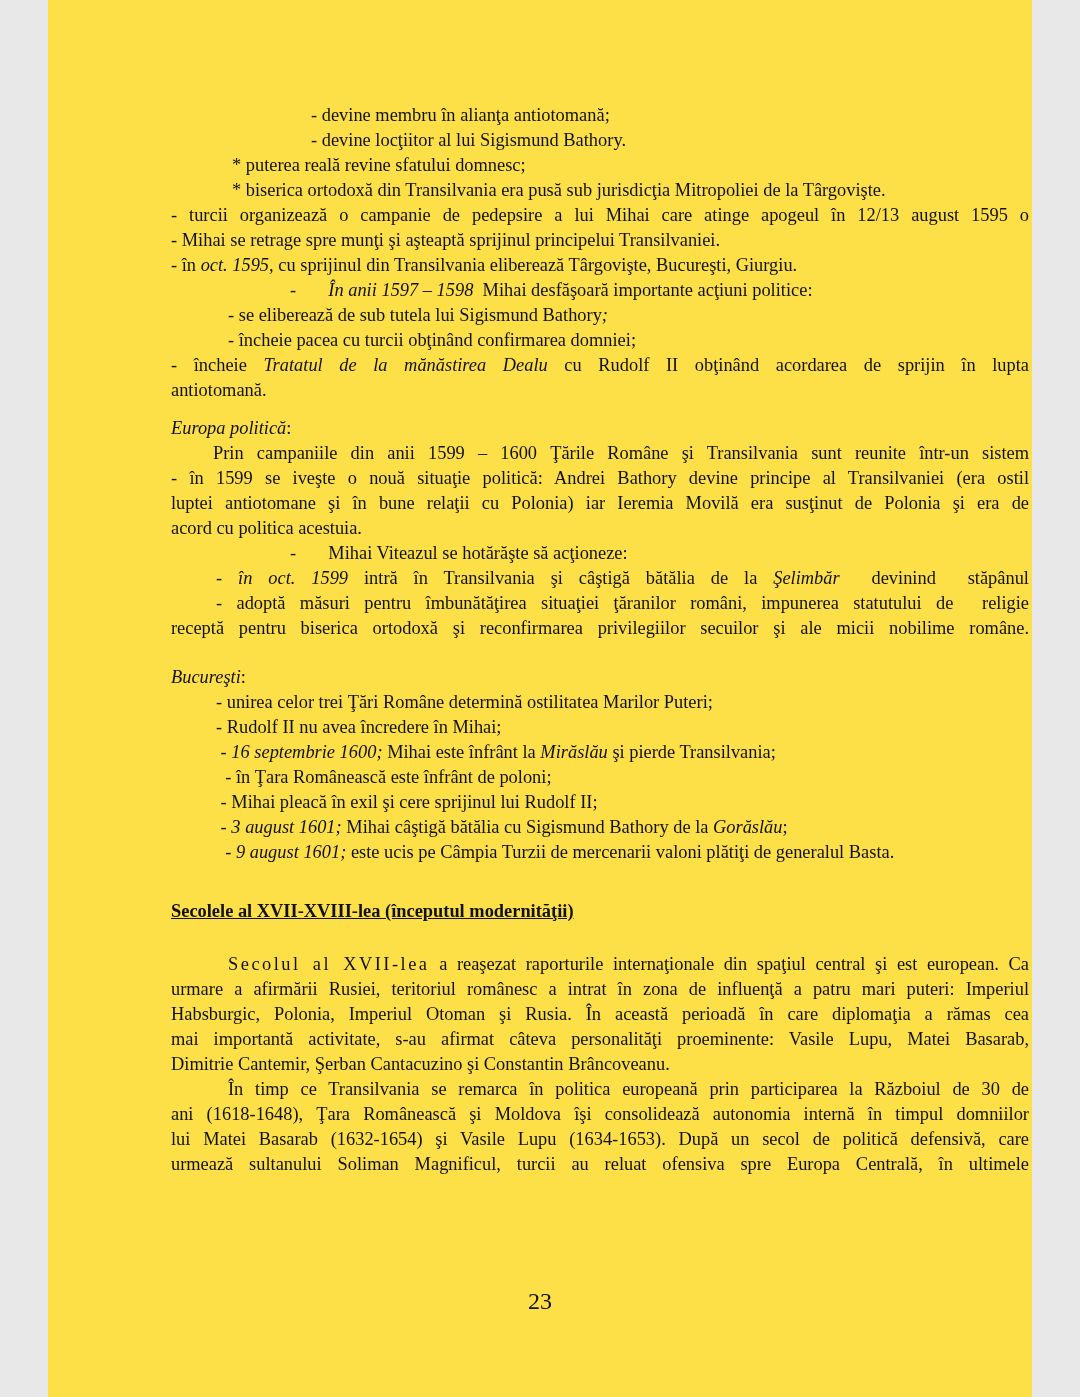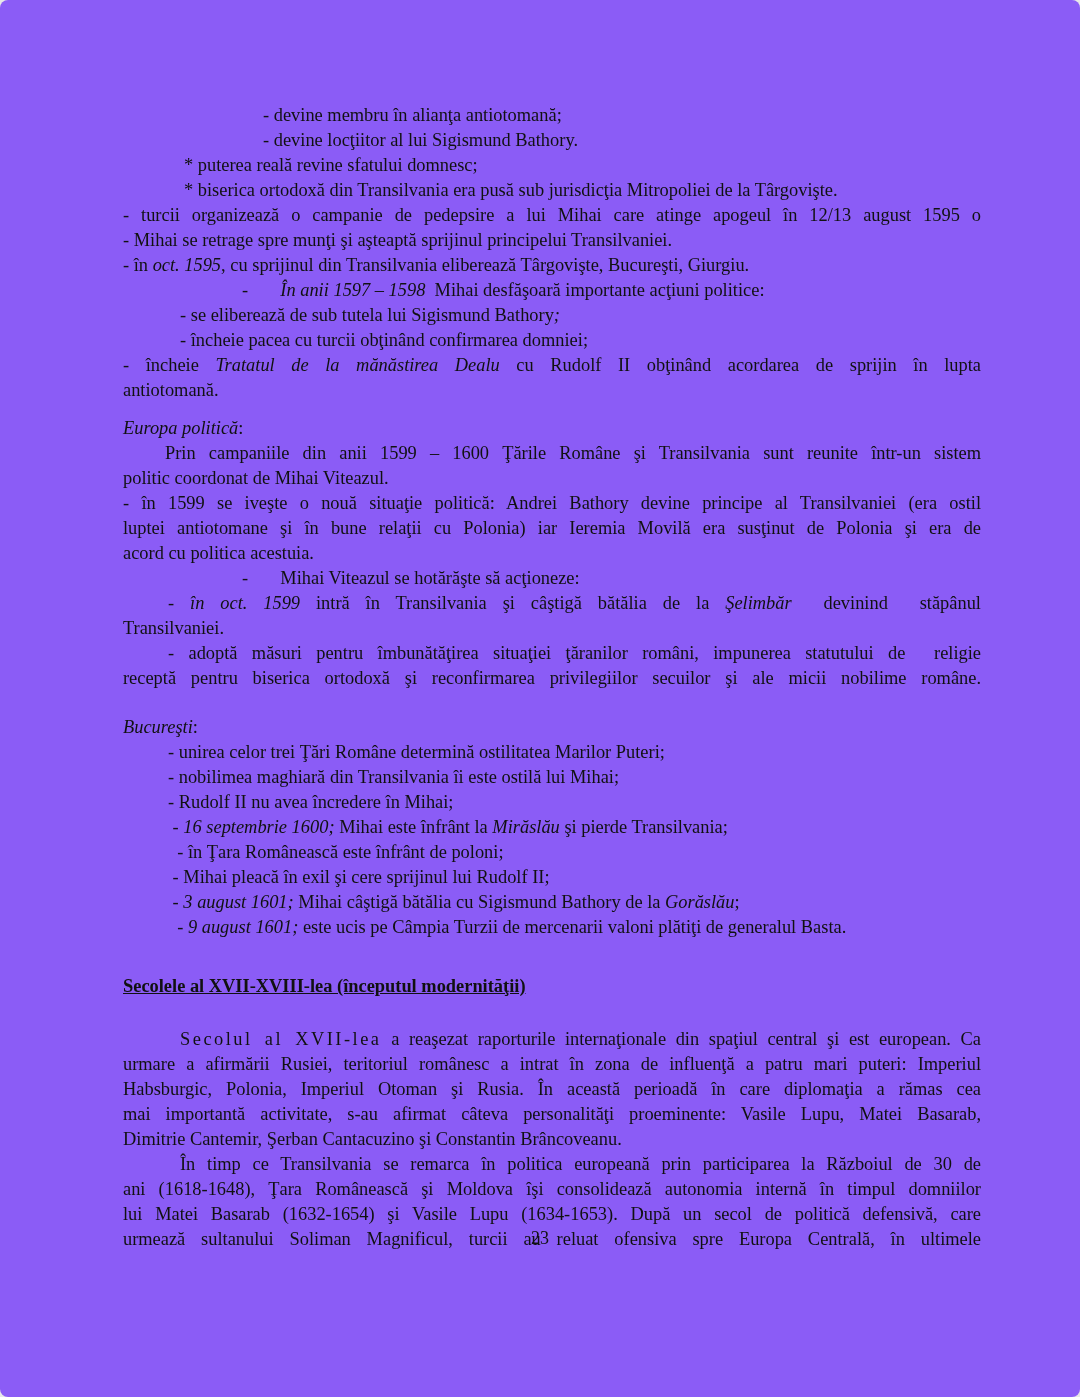--- a/index.html
+++ b/index.html
@@ -1,24 +1,23 @@
 <!DOCTYPE html>
 <html><head>
 <meta charset="utf-8">
 <style>
   html,body{margin:0;padding:0;background:#e8e8e8;}
   .page{
     position:relative;
-    width:1080px;height:1397px;
+    width:984px;height:1397px;
     margin:0 auto;
-    background:#8b5cf6;
+    background:#fde047;
     font-family:"Liberation Serif","DejaVu Serif",serif;
     color:#111111;
     overflow:hidden;
-    border-radius:8px;
   }
   .content{
     position:absolute;
     left:123px;top:103px;
     width:858px;
     font-size:18.4px;
     line-height:25px;
   }
   .block{margin:0;}
   .gap-sm{margin-top:13px;}
@@ -43,23 +42,23 @@
   .lvmid{margin-left:140px;}  
   .lvctr{margin-left:119px;}  
   
   .r{font-style:normal;}
   .i{font-style:italic;}
   .bu{font-weight:bold;text-decoration:underline;}
   .ls{letter-spacing:2.5px;font-family:Liberation Serif, serif;}
   .page-number{
     position:absolute;
     left:0;right:0;
-    top:1228px;
+    top:1288px;
     text-align:center;
-    font-size:18px;
+    font-size:24px;
   }
 </style>
 </head>
 <body>
 
 <div class="page">
   <div class="content" id="doc">
       <div class="block">
         <div class="line lvmid"><span class="r">- devine membru în alianţa antiotomană;</span></div>
         <div class="line lvmid"><span class="r">- devine locţiitor al lui Sigismund Bathory.</span></div>
@@ -70,34 +69,31 @@
         <div class="line lv0"><span class="r">- în </span><span class="i">oct. 1595</span><span class="r">, cu sprijinul din Transilvania eliberează Târgovişte, Bucureşti, Giurgiu.</span></div>
         <div class="line lvctr"><span class="r">-       </span><span class="i">În anii 1597 – 1598</span><span class="r">  Mihai desfăşoară importante acţiuni politice:</span></div>
         <div class="line lvsub"><span class="r">- se eliberează de sub tutela lui Sigismund Bathory</span><span class="i">;</span></div>
         <div class="line lvsub"><span class="r">- încheie pacea cu turcii obţinând confirmarea domniei;</span></div>
         <div class="line lv0 j"><span class="r">- încheie </span><span class="i">Tratatul de la mănăstirea Dealu</span><span class="r"> cu Rudolf II obţinând acordarea de sprijin în lupta</span></div>
         <div class="line lv0"><span class="r">antiotomană.</span></div>
       </div>
       <div class="block gap-sm">
         <div class="line lv0"><span class="i">Europa politică</span><span class="r">:</span></div>
         <div class="line lvtab j"><span class="r">Prin campaniile din anii 1599 – 1600 Ţările Române şi Transilvania sunt reunite într-un sistem</span></div>
-        <div class="line lv0"><span class="r">politic coordonat de Mihai Viteazul.</span></div>
         <div class="line lv0 j"><span class="r">- în 1599 se iveşte o nouă situaţie politică: Andrei Bathory devine principe al Transilvaniei (era ostil</span></div>
         <div class="line lv0 j"><span class="r">luptei antiotomane şi în bune relaţii cu Polonia) iar Ieremia Movilă era susţinut de Polonia şi era de</span></div>
         <div class="line lv0"><span class="r">acord cu politica acestuia.</span></div>
         <div class="line lvctr"><span class="r">-       Mihai Viteazul se hotărăşte să acţioneze:</span></div>
         <div class="line lvcons j"><span class="r">- </span><span class="i">în oct. 1599</span><span class="r"> intră în Transilvania şi câştigă bătălia de la </span><span class="i">Şelimbăr</span><span class="r">&nbsp; devinind&nbsp; stăpânul</span></div>
-        <div class="line lv0"><span class="r">Transilvaniei.</span></div>
         <div class="line lvcons j"><span class="r">- adoptă măsuri pentru îmbunătăţirea situaţiei ţăranilor români, impunerea statutului de&nbsp; religie</span></div>
         <div class="line lv0 j"><span class="r">receptă pentru biserica ortodoxă şi reconfirmarea privilegiilor secuilor şi ale micii nobilime române.</span></div>
       </div>
       <div class="block gap-md">
         <div class="line lv0"><span class="i">Bucureşti</span><span class="r">:</span></div>
         <div class="line lvcons"><span class="r">- unirea celor trei Ţări Române determină ostilitatea Marilor Puteri;</span></div>
-        <div class="line lvcons"><span class="r">- nobilimea maghiară din Transilvania îi este ostilă lui Mihai;</span></div>
         <div class="line lvcons"><span class="r">- Rudolf II nu avea încredere în Mihai;</span></div>
         <div class="line lvcons"><span class="r"> - </span><span class="i">16 septembrie 1600;</span><span class="r"> Mihai este înfrânt la </span><span class="i">Mirăslău</span><span class="r"> şi pierde Transilvania;</span></div>
         <div class="line lvcons"><span class="r">  - în Ţara Românească este înfrânt de poloni;</span></div>
         <div class="line lvcons"><span class="r"> - Mihai pleacă în exil şi cere sprijinul lui Rudolf II;</span></div>
         <div class="line lvcons"><span class="r"> - </span><span class="i">3 august 1601;</span><span class="r"> Mihai câştigă bătălia cu Sigismund Bathory de la </span><span class="i">Gorăslău</span><span class="r">;</span></div>
         <div class="line lvcons"><span class="r">  - </span><span class="i">9 august 1601;</span><span class="r"> este ucis pe Câmpia Turzii de mercenarii valoni plătiţi de generalul Basta.</span></div>
       </div>
       <div class="block gap-xl">
         <div class="line lv0"><span class="bu">Secolele al XVII-XVIII-lea (începutul modernităţii)</span></div>
       </div>

